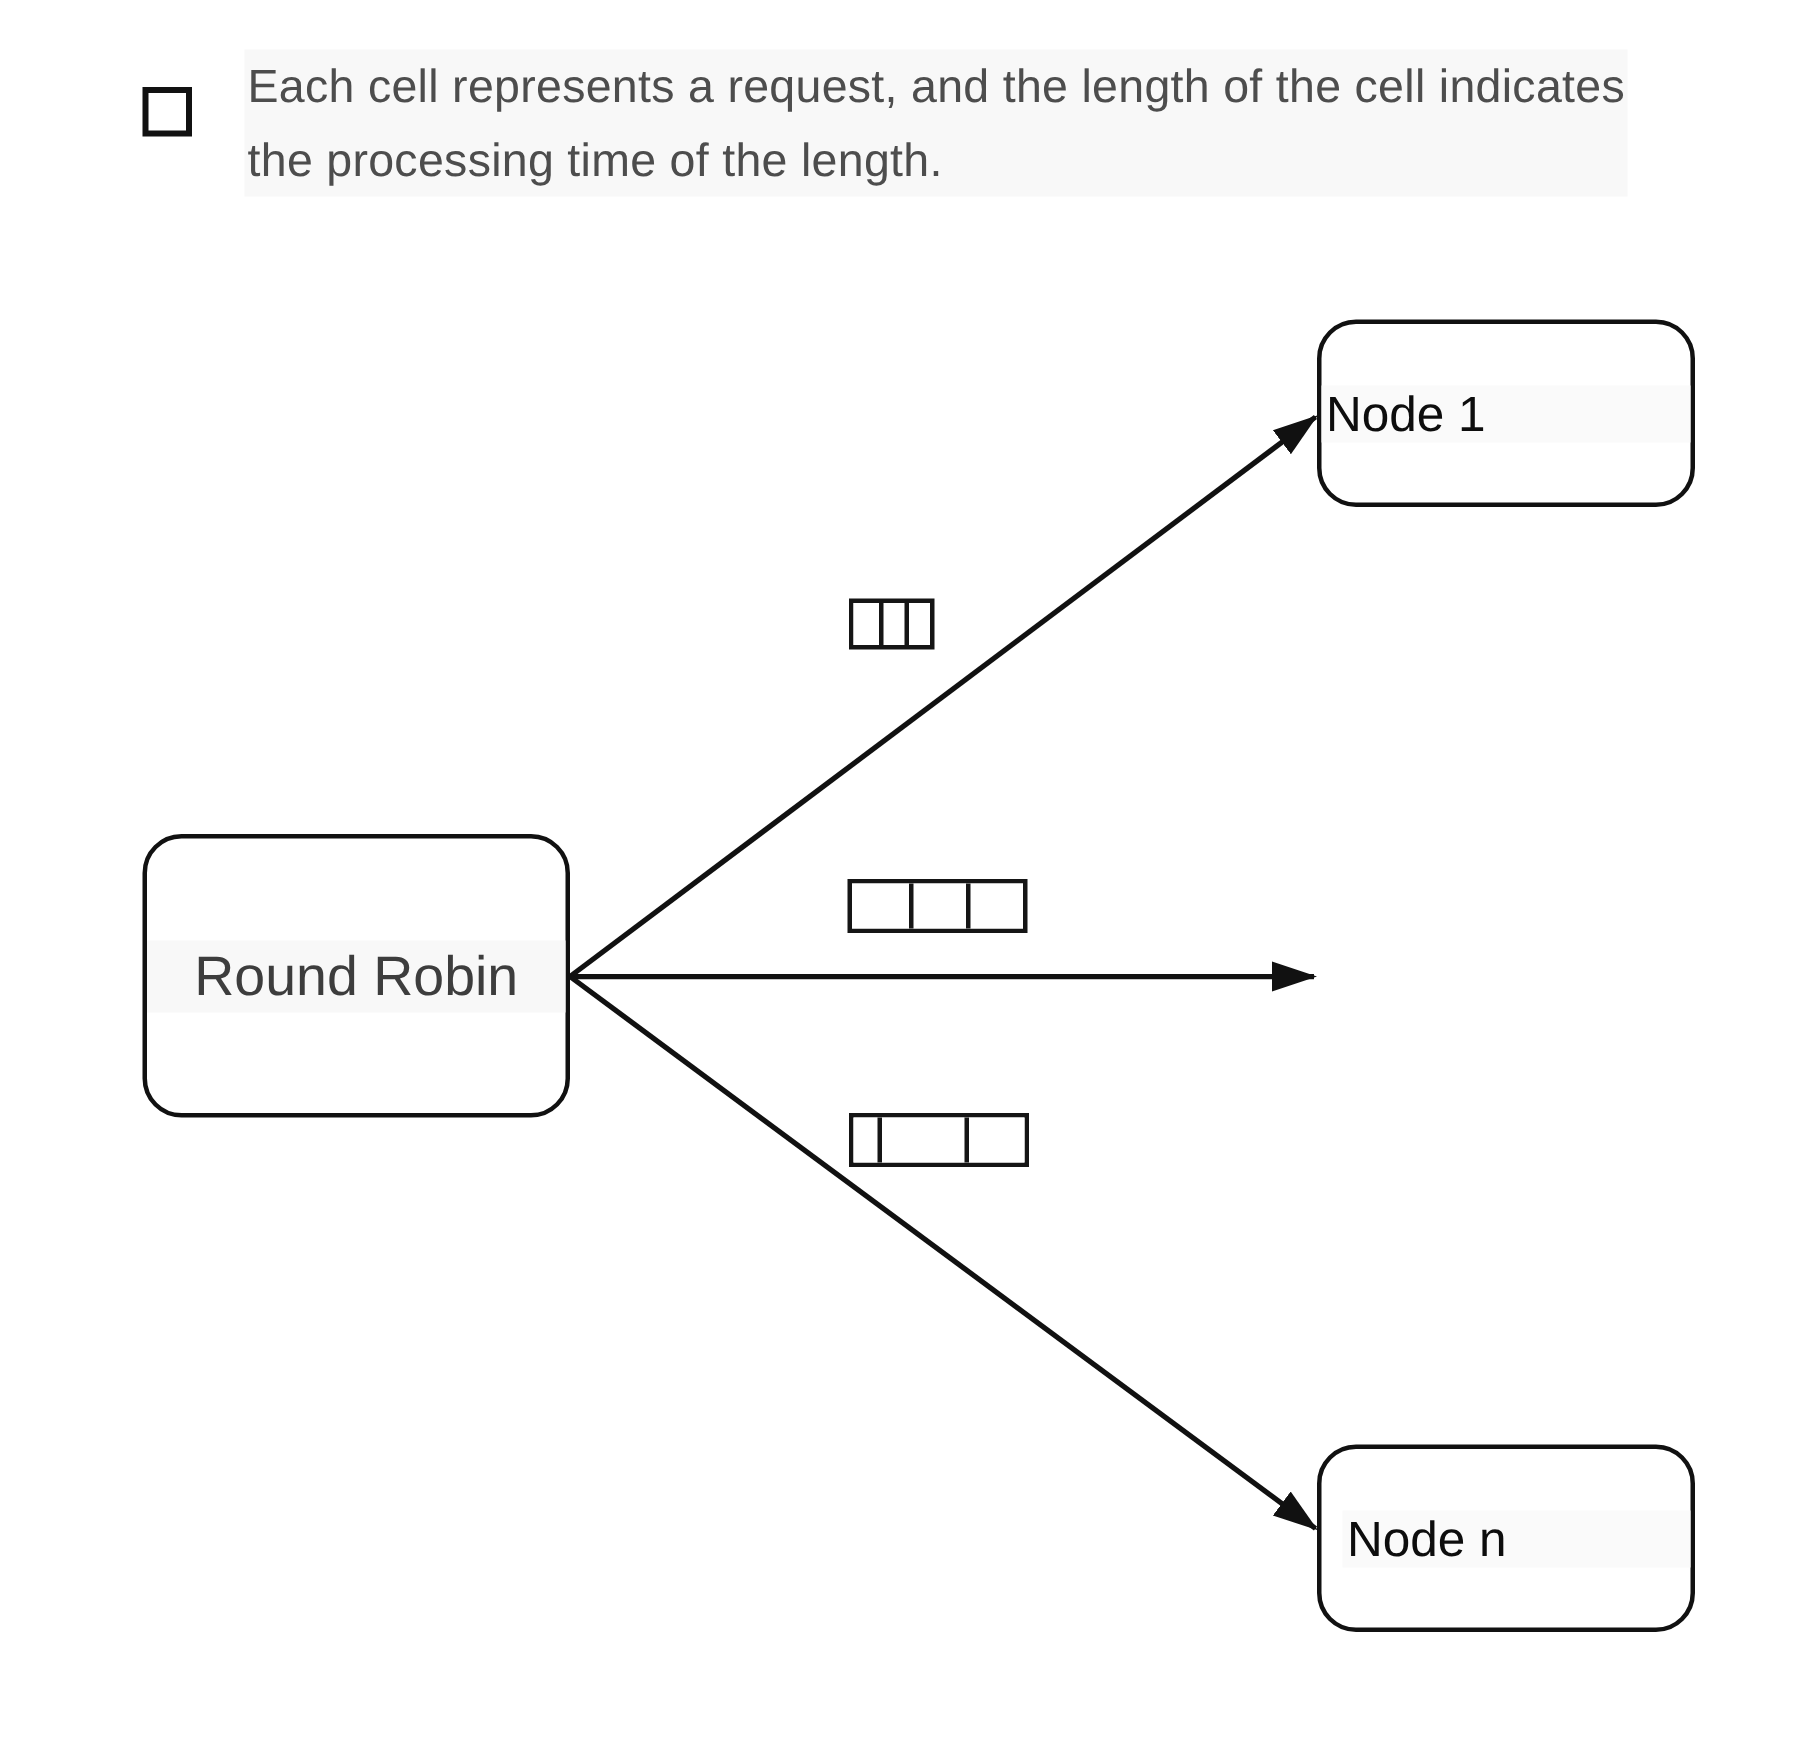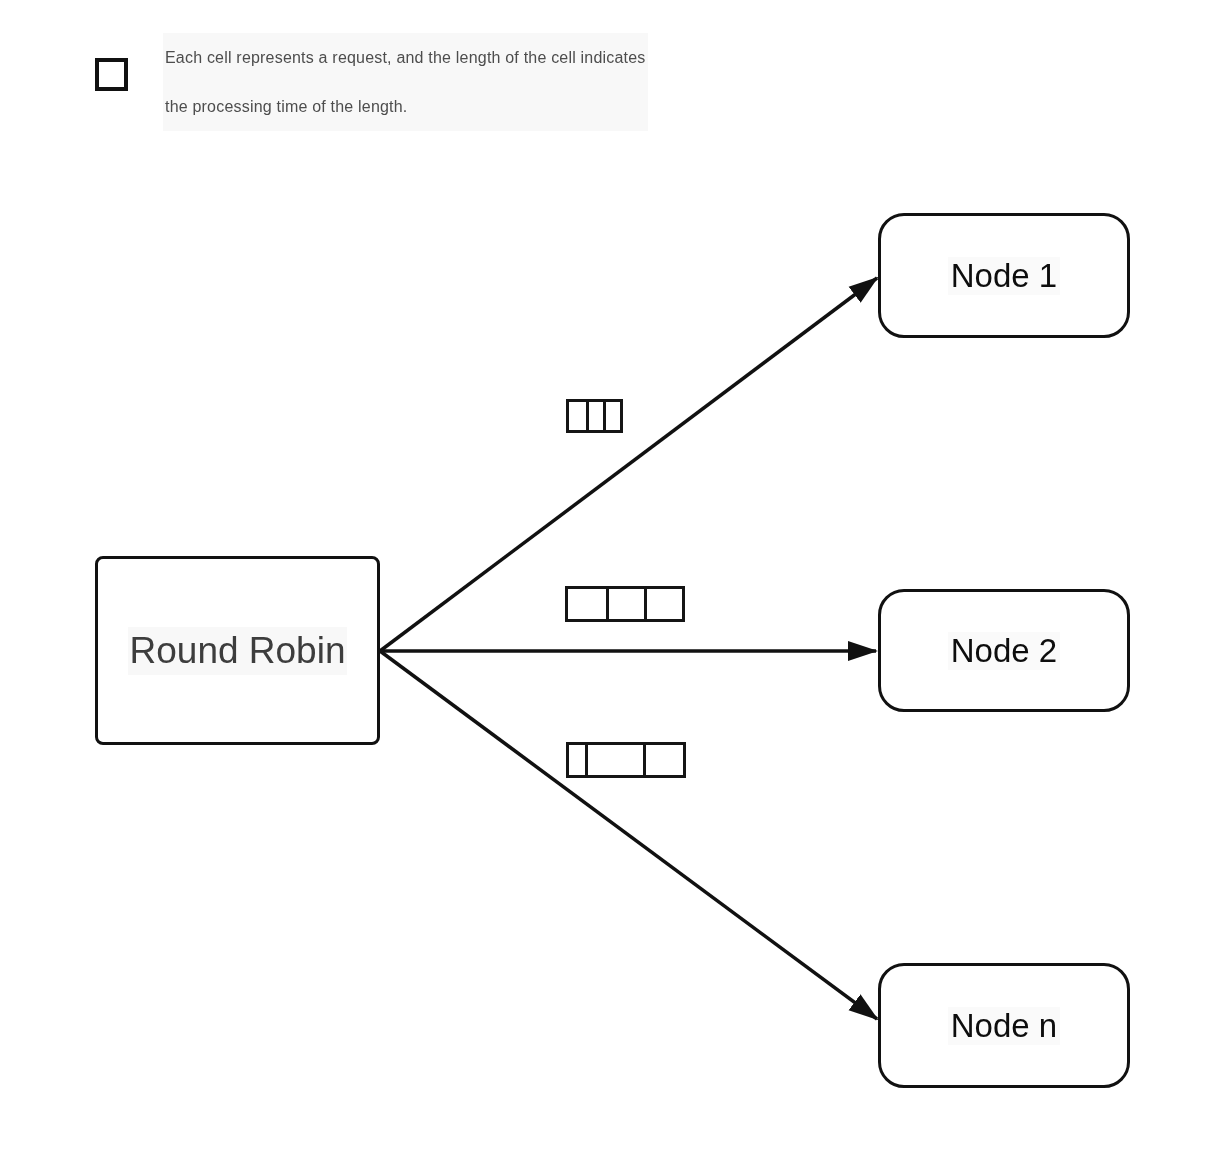--- a/index.html
+++ b/index.html
@@ -18,21 +18,21 @@
   .legend-swatch {
     position: absolute;
     left: 95px; top: 58px;
     width: 33px; height: 33px;
     border: 4px solid #111111;
     background: #ffffff;
   }
   .legend-text {
     position: absolute;
     left: 163px; top: 33px;
-    font-size: 16px;
+    font-size: 31px;
     line-height: 45px;
     color: #4d4d4d;
     letter-spacing: 0.2px;
     white-space: nowrap;
   }
   .legend-text span { background: #f8f8f8; padding: 2px 1px; }
   .legend-text .line { display: block; }
   
   svg.arrows {
     position: absolute;
@@ -40,44 +40,43 @@
     width: 1210px; height: 1158px;
     z-index: 1;
   }
   
   .box {
     position: absolute;
     background: #ffffff;
     border: 3.5px solid #111111;
     display: flex;
     flex-direction: column;
-    align-items: center;
     justify-content: center;
     z-index: 2;
   }
   .balancer {
     left: 95px; top: 556px;
     width: 285px; height: 189px;
-    border-radius: 8px;
+    border-radius: 26px;
     color: #3d3d3d;
     font-size: 37px;
     line-height: 48px;
     text-align: center;
   }
   .balancer .txt { background: #f8f8f8; padding: 0 2px; white-space: nowrap; }
   .node {
     width: 252px; height: 125px;
     border-radius: 26px;
     color: #0d0d0d;
     font-size: 33px;
   }
   .node .txt { background: #fafafa; padding: 0 3px; white-space: nowrap; }
   .node1 { left: 878px; top: 213px; }
   .node2 { left: 878px; top: 589px; height: 123px; }
-  .noden { left: 878px; top: 963px; }
+  .noden { left: 878px; top: 963px; padding-left: 14px; }
   
   .cell-group {
     position: absolute;
     display: flex;
     border: 3px solid #151515;
     background: #ffffff;
     z-index: 2;
   }
   .cell-group .cell {
     height: 100%;
@@ -111,23 +110,20 @@
     <line x1="380" y1="651" x2="877" y2="1019" stroke="#111111" stroke-width="3.5" marker-end="url(#arrowhead)"></line>
   </svg>
 
   <div class="box balancer">
     <span class="txt">Round Robin</span>
   </div>
 
   <div class="box node node1">
     <span class="txt">Node 1</span>
   </div>
-  <div class="box node node2">
-    <span class="txt">Node 2</span>
-  </div>
   <div class="box node noden">
     <span class="txt">Node n</span>
   </div>
 
   <div class="cell-group group-node1">
       <div class="cell" style="width: 17px;"></div>
       <div class="cell" style="width: 17px;"></div>
       <div class="cell" style="width: 17px;"></div>
     </div>
   <div class="cell-group group-node2">

